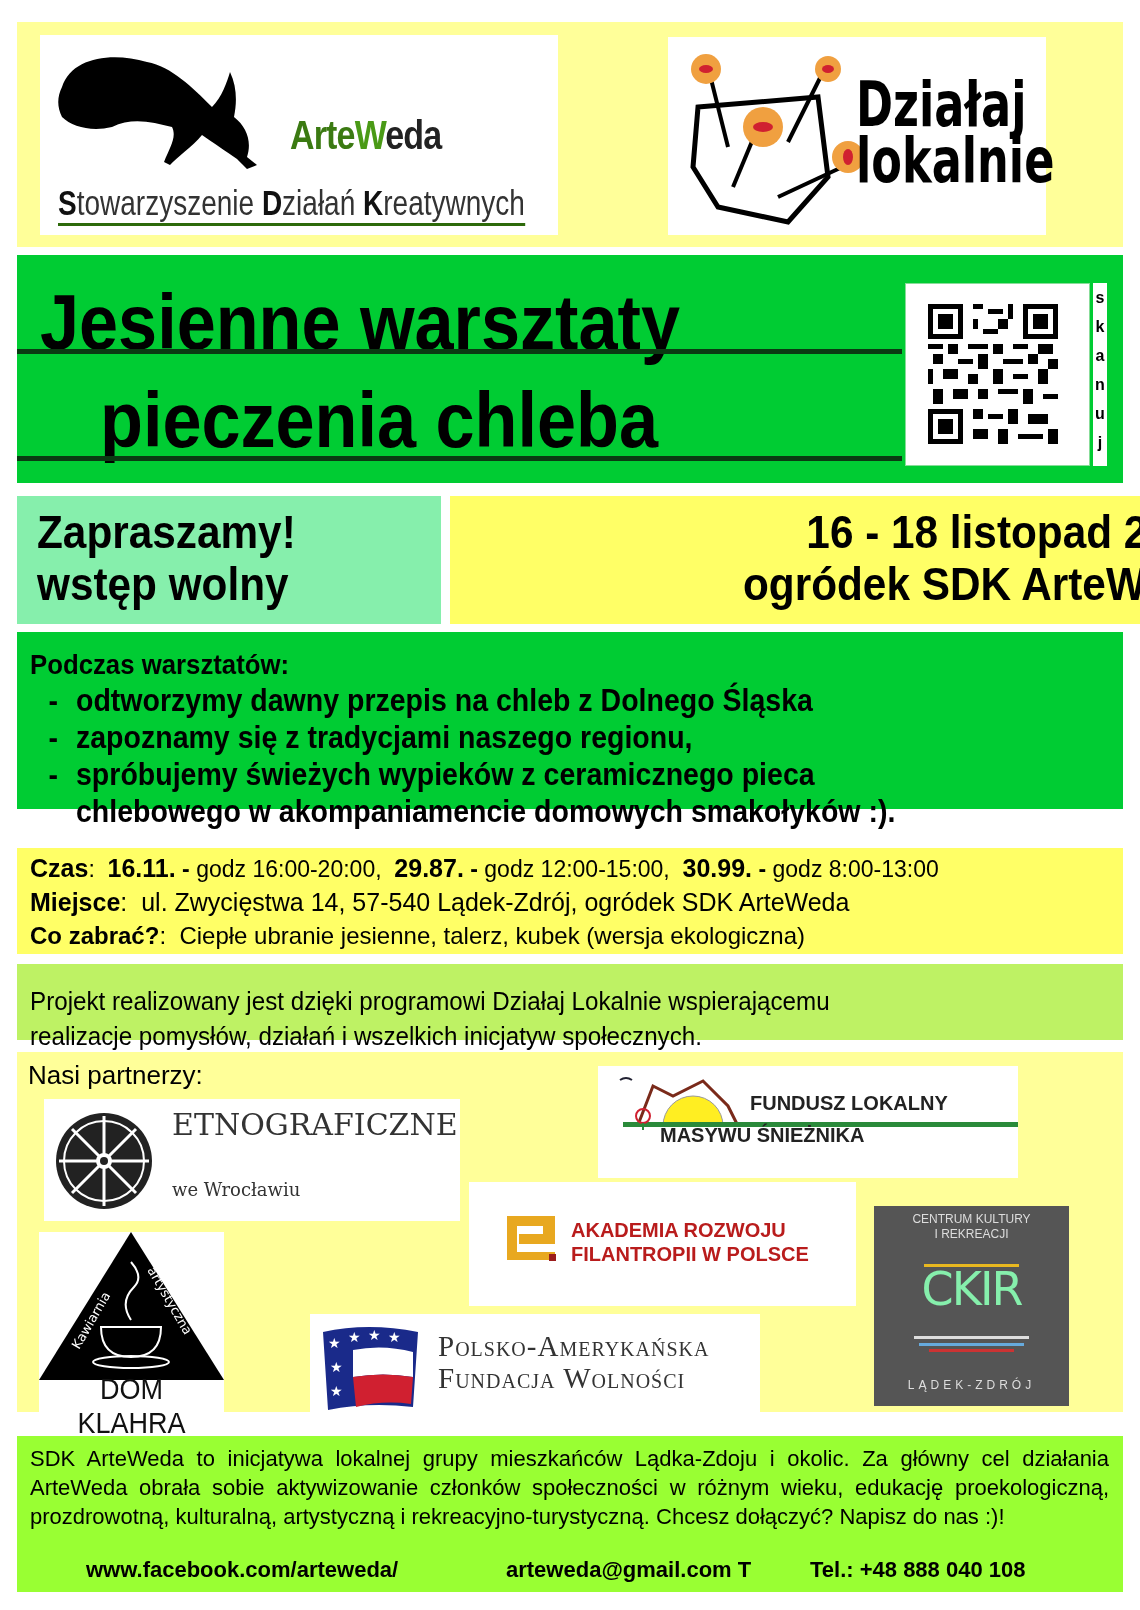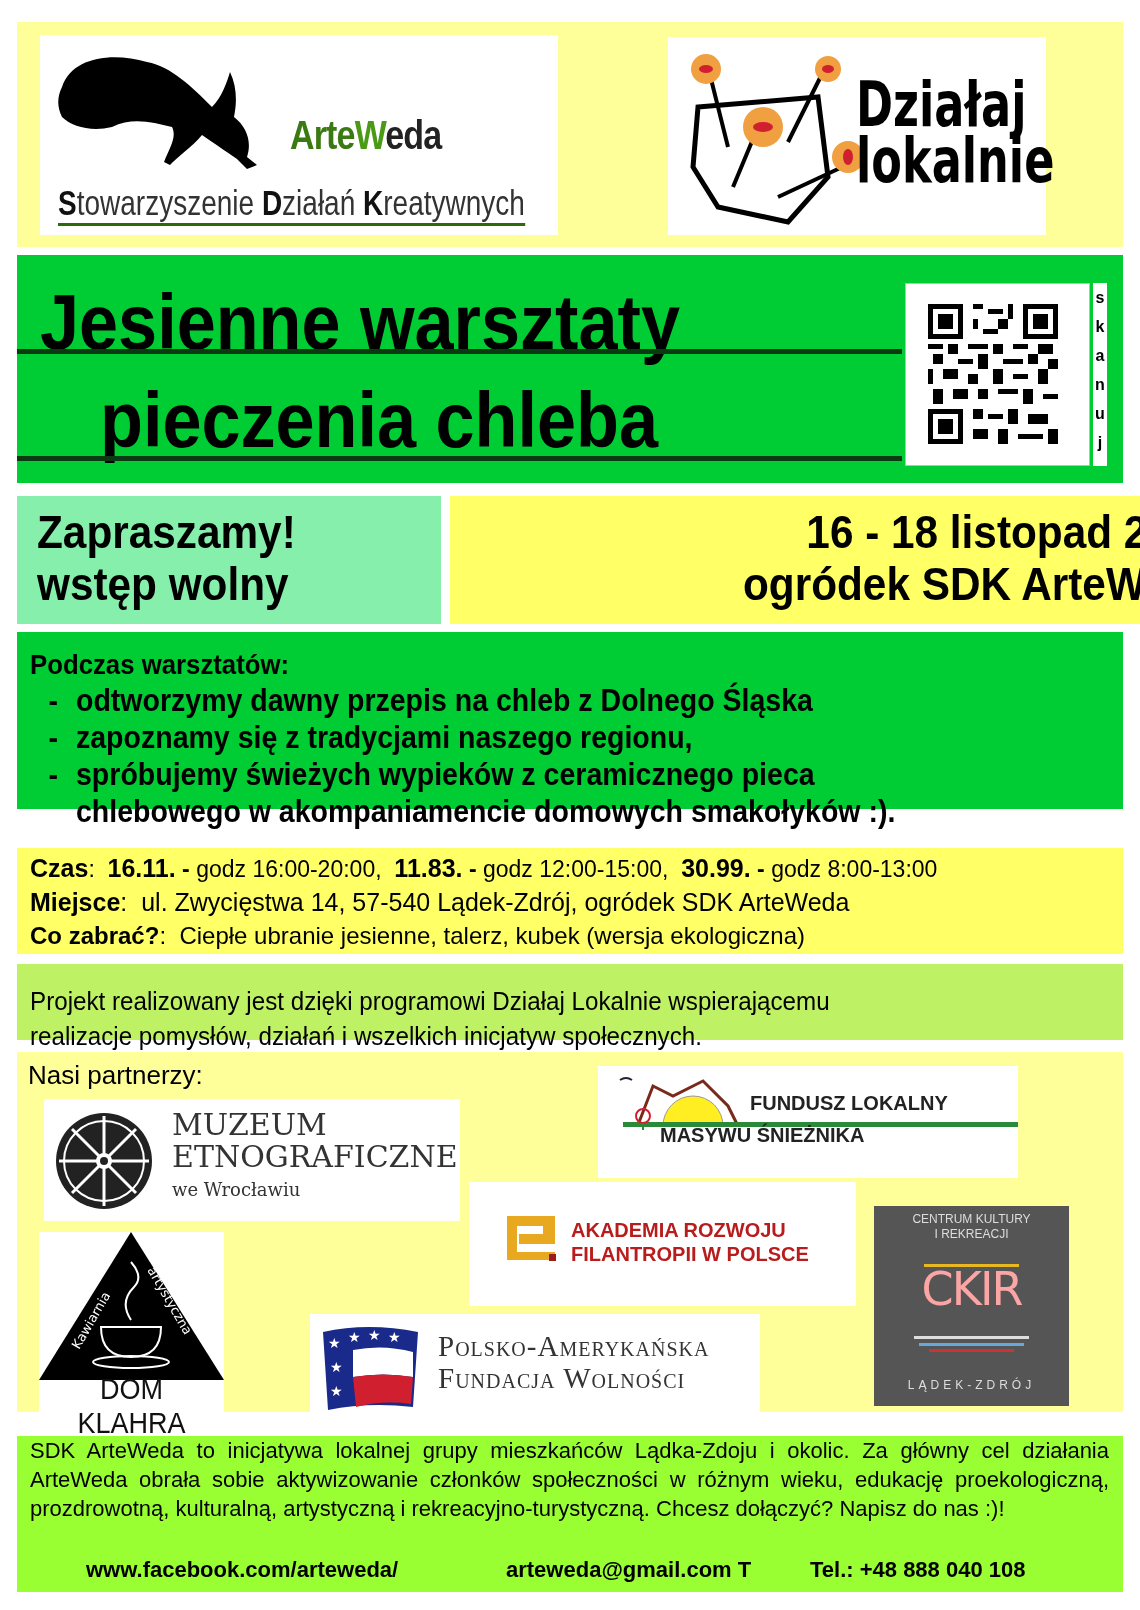--- a/index.html
+++ b/index.html
@@ -62,28 +62,28 @@
   .muz-t { left:128px; top:10px; font-family:"DejaVu Serif", serif; font-size:30px; line-height:32px; color:#333; }
   .muz-s { left:128px; top:80px; font-family:"DejaVu Serif", serif; font-size:18px; color:#333; }
 
   .fund-1 { left:152px; top:26px; font-size:20px; font-weight:bold; color:#222; }
   .fund-2 { left:62px; top:58px; font-size:20px; font-weight:bold; color:#222; }
 
   .ak-1 { left:102px; top:36px; font-size:20px; font-weight:bold; color:#b91c1c; line-height:24px; white-space:nowrap; }
 
   .ckir-t { left:0; top:6px; width:195px; text-align:center; font-size:12px; color:#ddd; line-height:15px; }
   .ckir-b { left:0; top:172px; width:195px; text-align:center; font-size:12px; color:#ddd; letter-spacing:4px; }
-  .ckir-m { left:0; top:56px; width:195px; text-align:center; font-size:46px; color:#fca5a5; font-family:"DejaVu Sans", sans-serif; letter-spacing:-2px; }
+  .ckir-m { left:0; top:56px; width:195px; text-align:center; font-size:46px; color:#86efac; font-family:"DejaVu Sans", sans-serif; letter-spacing:-2px; }
 
   .dom-t { left:0; top:140px; width:185px; text-align:center; font-size:30px; color:#111; transform:scaleX(0.9); }
 
   .pol-t { left:128px; top:16px; font-family:"Liberation Serif", serif; font-size:29px; line-height:32px; color:#333; font-variant:small-caps; letter-spacing:1px; white-space:nowrap; }
 
   
-  .foot { left:17px; top:1436px; width:1106px; height:156px; background:#99ff33; padding:0 14px 0 13px; font-size:22px; line-height:29px; text-align:justify; }
+  .foot { left:17px; top:1436px; width:1106px; height:156px; background:#99ff33; padding:8px 14px 0 13px; font-size:22px; line-height:29px; text-align:justify; }
   .foot-c { left:60px; top:1557px; width:1040px; font-size:22px; font-weight:bold; }
   .foot-c span { position:absolute; white-space:nowrap; }
 </style>
 </head>
 <body>
 
 <div class="abs hdr"></div>
 
 <div class="abs logo-arte">
   <svg class="abs" style="left:12px;top:12px;" width="230" height="130" viewBox="0 0 230 130">
@@ -205,21 +205,21 @@
   <div class="acts-i"><span class="dash">-</span><span>odtworzymy dawny przepis na chleb z Dolnego Śląska</span></div>
   <div class="acts-i"><span class="dash">-</span><span>zapoznamy się z tradycjami naszego regionu,</span></div>
   <div class="acts-i"><span class="dash">-</span><span>spróbujemy świeżych wypieków z ceramicznego pieca</span></div>
   <div class="acts-c">chlebowego w akompaniamencie domowych smakołyków :).</div>
 </div>
 
 <div class="abs info">
   <div>
     <span class="big">Czas</span>:&nbsp;
     <span class="big">16.11.</span> <b>-</b> <span>godz 16:00-20:00,</span>&nbsp;
-    <span class="big">11.83.</span> <b>-</b> <span>godz 12:00-15:00,</span>&nbsp;
+    <span class="big">29.87.</span> <b>-</b> <span>godz 12:00-15:00,</span>&nbsp;
     <span class="big">30.99.</span> <b>-</b> <span>godz 8:00-13:00</span>
   </div>
   <div style="font-size:25px;">
     <b>Miejsce</b>:&nbsp; <span>ul. Zwycięstwa 14, 57-540 Lądek-Zdrój, ogródek SDK ArteWeda</span>
   </div>
   <div style="font-size:24px;">
     <b>Co zabrać?</b>:&nbsp; <span>Ciepłe ubranie jesienne, talerz, kubek (wersja ekologiczna)</span>
   </div>
 </div>
 
@@ -238,21 +238,20 @@
     <g stroke="#fff" stroke-width="3">
         <line x1="50" y1="5" x2="50" y2="95"></line>
         <line x1="5" y1="50" x2="95" y2="50"></line>
         <line x1="18" y1="18" x2="82" y2="82"></line>
         <line x1="82" y1="18" x2="18" y2="82"></line>
       </g>
     <circle cx="50" cy="50" r="8" fill="#fff"></circle>
       <circle cx="50" cy="50" r="4" fill="#222"></circle>
   </svg>
   <div class="abs muz-t">
-      <div>MUZEUM</div>
       <div>ETNOGRAFICZNE</div>
     </div>
   <div class="abs muz-s">we Wrocławiu</div>
 </div>
 
 <div class="abs p-fundusz">
   <svg class="abs" style="left:0;top:0;" width="420" height="112" viewBox="0 0 420 112">
     <path d="M22 14 Q28 10 34 14" stroke="#223" stroke-width="2" fill="none"></path>
     <path d="M28 90 L55 20 L75 30 L105 15 L130 40 L140 60" stroke="#7a2a1a" stroke-width="3" fill="none"></path>
     <circle cx="95" cy="60" r="30" fill="#ffee22" stroke="#999" stroke-width="1"></circle>

